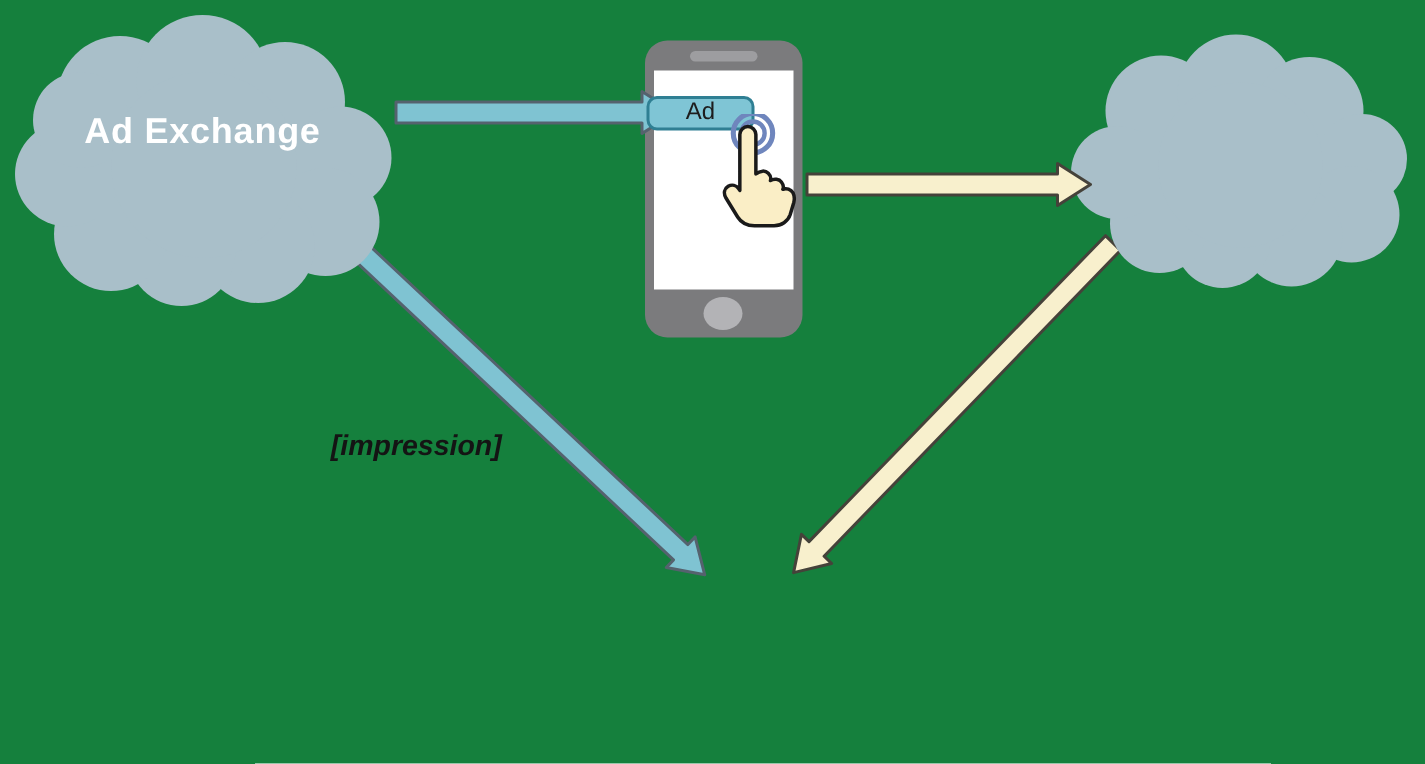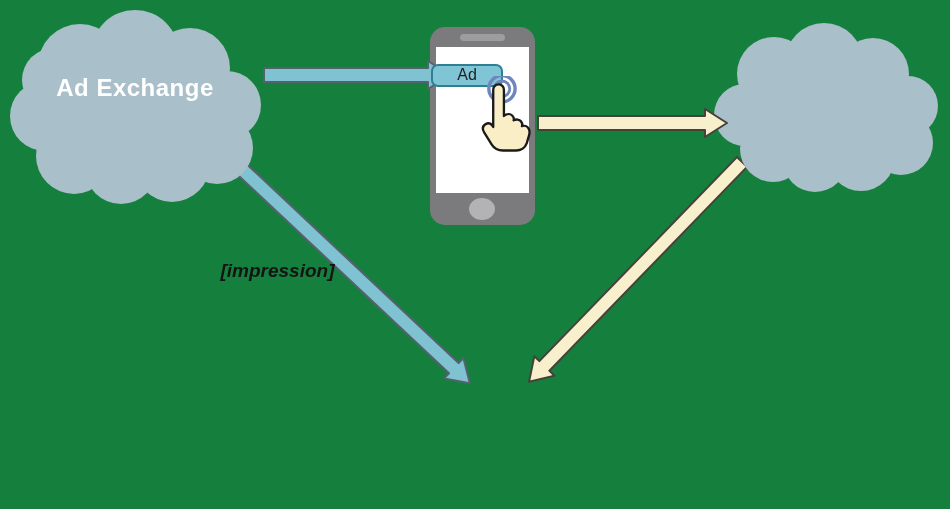--- a/index.html
+++ b/index.html
@@ -34,21 +34,21 @@
   .ad-button{
     position:absolute;left:431px;top:64px;width:72px;height:23px;
     background:#7fc5d5;border:2px solid #2f7f93;border-radius:7px;
     display:flex;align-items:flex-start;justify-content:center;
     font-size:16px;color:#1d1d1d;box-sizing:border-box;
   }
   .edge-label{
     position:absolute;color:#141414;font-weight:bold;font-style:italic;
     font-size:19px;text-align:center;
   }
-  .label-impression{left:205px;top:260px;width:145px;}
+  .label-impression{left:205px;top:287px;width:145px;}
   .label-click{left:628px;top:275px;width:110px;}
   .hand-wrap{position:absolute;left:466px;top:76px;width:70px;height:78px;}
 </style>
 </head>
 <body>
 
 <div id="canvas">
 
   <svg class="layer" viewBox="0 0 950 509">
 

